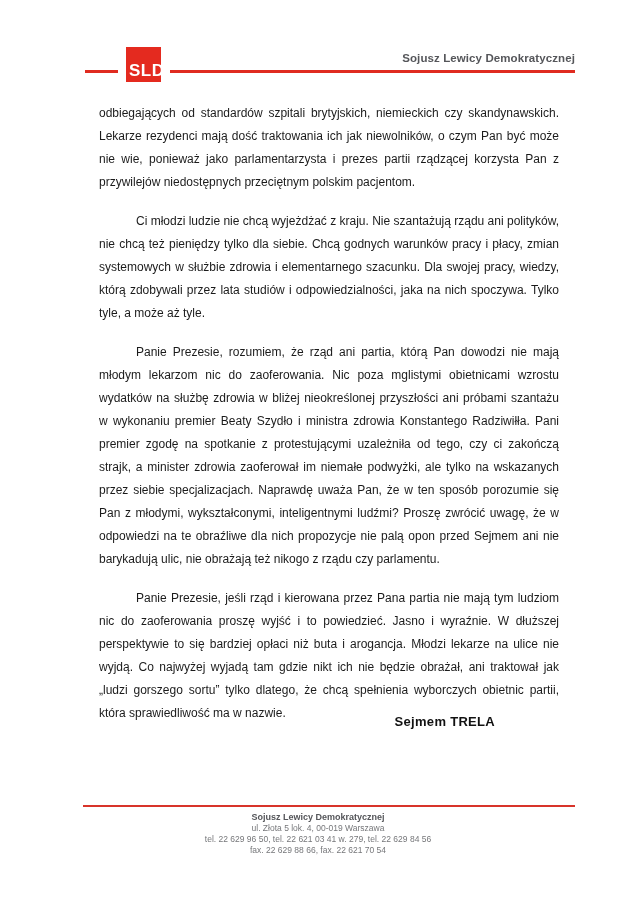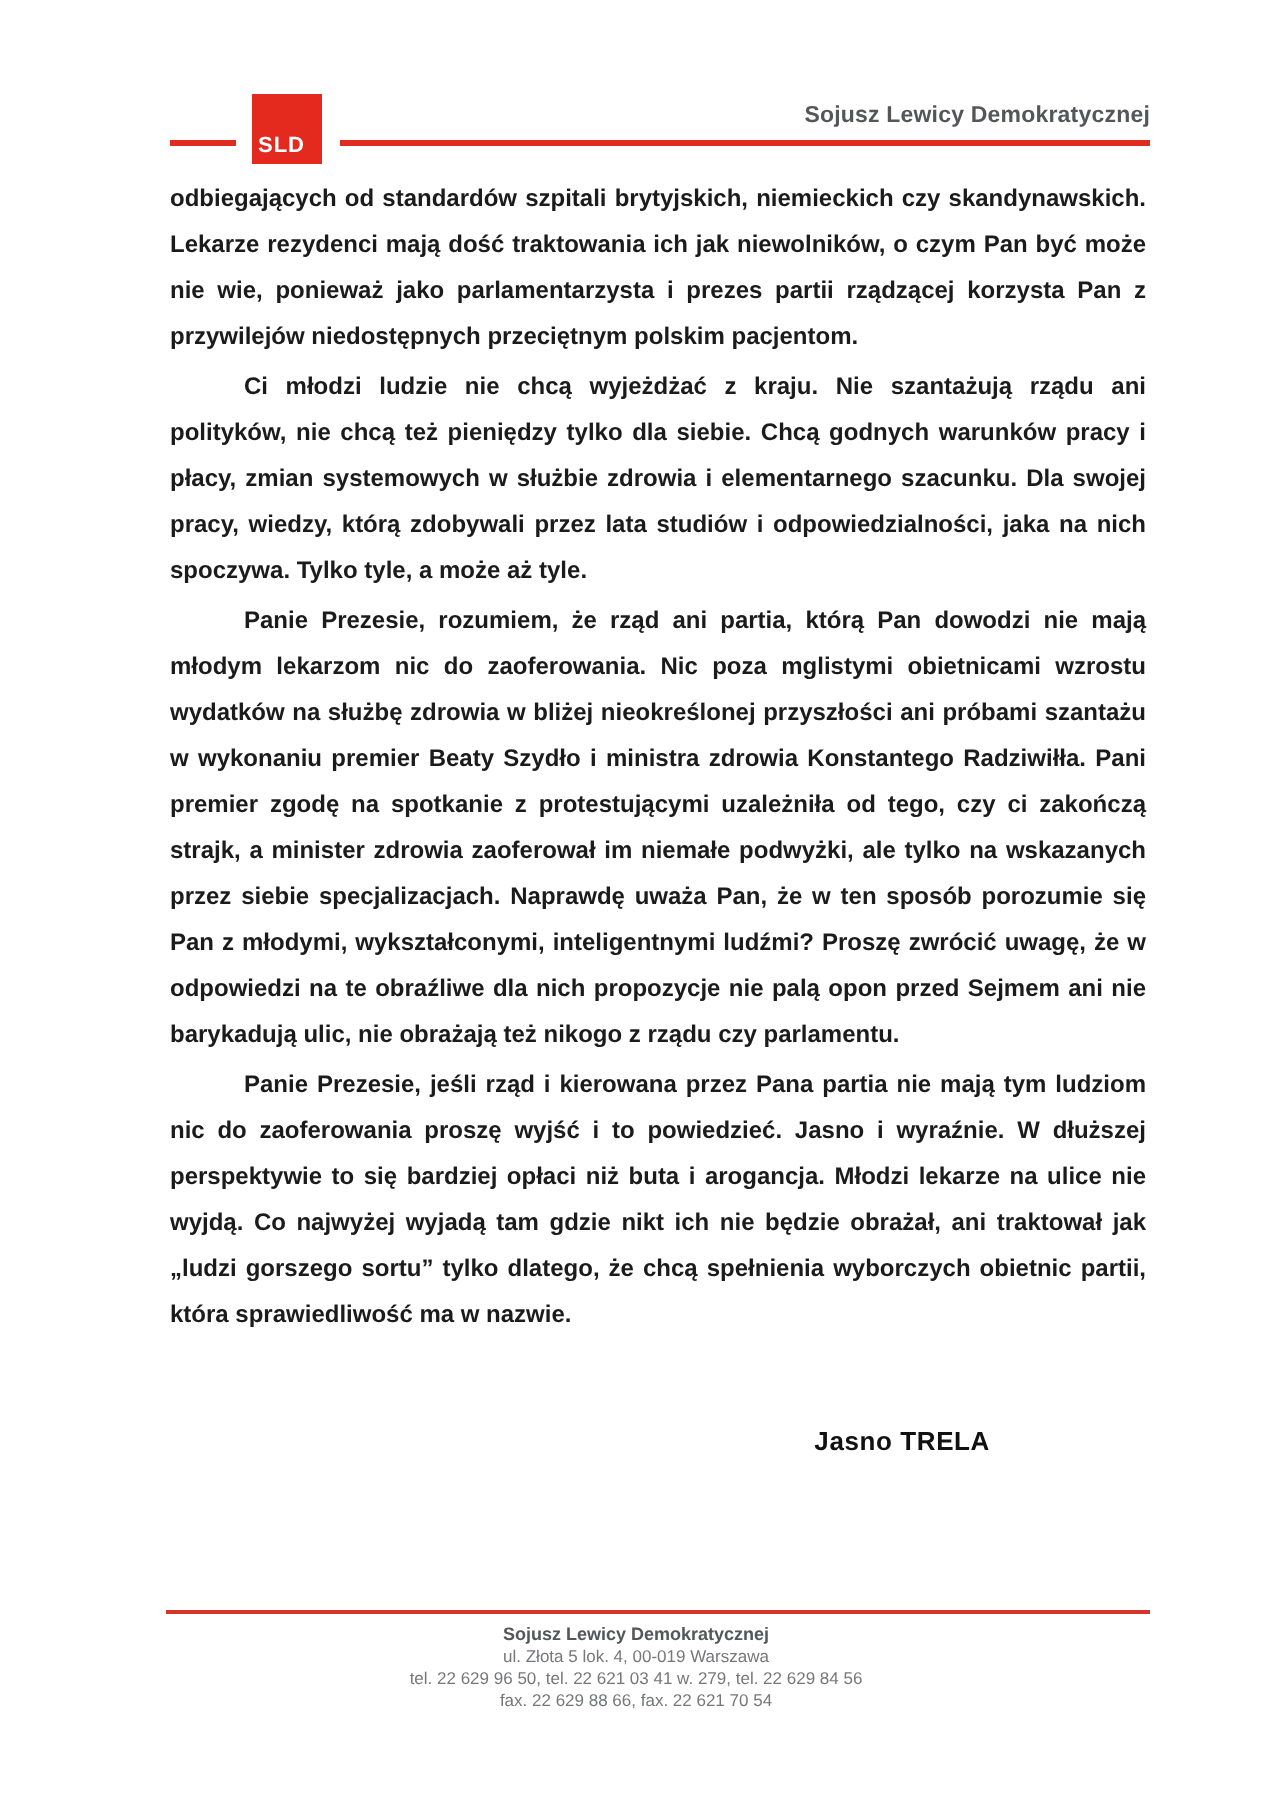--- a/index.html
+++ b/index.html
@@ -24,21 +24,21 @@
     position: absolute;
     left: 126px; top: 47px;
     width: 35px; height: 35px;
     background: #e42a1f;
     display: flex;
     align-items: flex-end;
   }
   .logo-square span {
     color: #ffffff;
     font-weight: bold;
-    font-size: 11px;
+    font-size: 17px;
     line-height: 1;
     padding: 0 0 3px 3px;
     letter-spacing: 0.5px;
   }
   .header-line {
     position: absolute;
     left: 170px; top: 70px;
     width: 405px; height: 3px;
     background: #e02b20;
   }
@@ -56,21 +56,21 @@
   
   .letter-body {
     position: absolute;
     left: 83px; top: 86px;
     width: 492px;
     color: #1b1b1b;
     font-size: 12px;
     line-height: 23px;
     text-align: justify;
   }
-  .letter-body p { margin: 2px; font-weight: bold; }
+  .letter-body p { margin: 16px; }
   .letter-body p.indent { text-indent: 37px; }
 
   .signature {
     position: absolute;
     left: 83px; top: 712px;
     width: 492px;
     text-align: right;
     padding-right: 0;
     box-sizing: border-box;
   }
@@ -119,21 +119,21 @@
 
   <div class="letter-body">
 
   <p>odbiegających od standardów szpitali brytyjskich, niemieckich czy skandynawskich. Lekarze rezydenci mają dość traktowania ich jak niewolników, o czym Pan być może nie wie, ponieważ jako parlamentarzysta i prezes partii rządzącej korzysta Pan z przywilejów niedostępnych przeciętnym polskim pacjentom.</p>
       <p class="indent">Ci młodzi ludzie nie chcą wyjeżdżać z kraju. Nie szantażują rządu ani polityków, nie chcą też pieniędzy tylko dla siebie. Chcą godnych warunków pracy i płacy, zmian systemowych w służbie zdrowia i elementarnego szacunku. Dla swojej pracy, wiedzy, którą zdobywali przez lata studiów i odpowiedzialności, jaka na nich spoczywa. Tylko tyle, a może aż tyle.</p>
       <p class="indent">Panie Prezesie, rozumiem, że rząd ani partia, którą Pan dowodzi nie mają młodym lekarzom nic do zaoferowania. Nic poza mglistymi obietnicami wzrostu wydatków na służbę zdrowia w bliżej nieokreślonej przyszłości ani próbami szantażu w wykonaniu premier Beaty Szydło i ministra zdrowia Konstantego Radziwiłła. Pani premier zgodę na spotkanie z protestującymi uzależniła od tego, czy ci zakończą strajk, a minister zdrowia zaoferował im niemałe podwyżki, ale tylko na wskazanych przez siebie specjalizacjach. Naprawdę uważa Pan, że w ten sposób porozumie się Pan z młodymi, wykształconymi, inteligentnymi ludźmi? Proszę zwrócić uwagę, że w odpowiedzi na te obraźliwe dla nich propozycje nie palą opon przed Sejmem ani nie barykadują ulic, nie obrażają też nikogo z rządu czy parlamentu.</p>
       <p class="indent">Panie Prezesie, jeśli rząd i kierowana przez Pana partia nie mają tym ludziom nic do zaoferowania proszę wyjść i to powiedzieć. Jasno i wyraźnie. W dłuższej perspektywie to się bardziej opłaci niż buta i arogancja. Młodzi lekarze na ulice nie wyjdą. Co najwyżej wyjadą tam gdzie nikt ich nie będzie obrażał, ani traktował jak „ludzi gorszego sortu” tylko dlatego, że chcą spełnienia wyborczych obietnic partii, która sprawiedliwość ma w nazwie.</p>
     </div>
 
   <div class="signature">
-    <span>Jasno TRELA</span>
+    <span>Sejmem TRELA</span>
   </div>
 
   <div class="footer-line"></div>
   <div class="footer-block">
     <div class="footer-org">Sojusz Lewicy Demokratycznej</div>
     <div>ul. Złota 5 lok. 4, 00-019 Warszawa</div>
     <div>tel. 22 629 96 50, tel. 22 621 03 41 w. 279, tel. 22 629 84 56</div>
     <div>fax. 22 629 88 66, fax. 22 621 70 54</div>
   </div>
 

